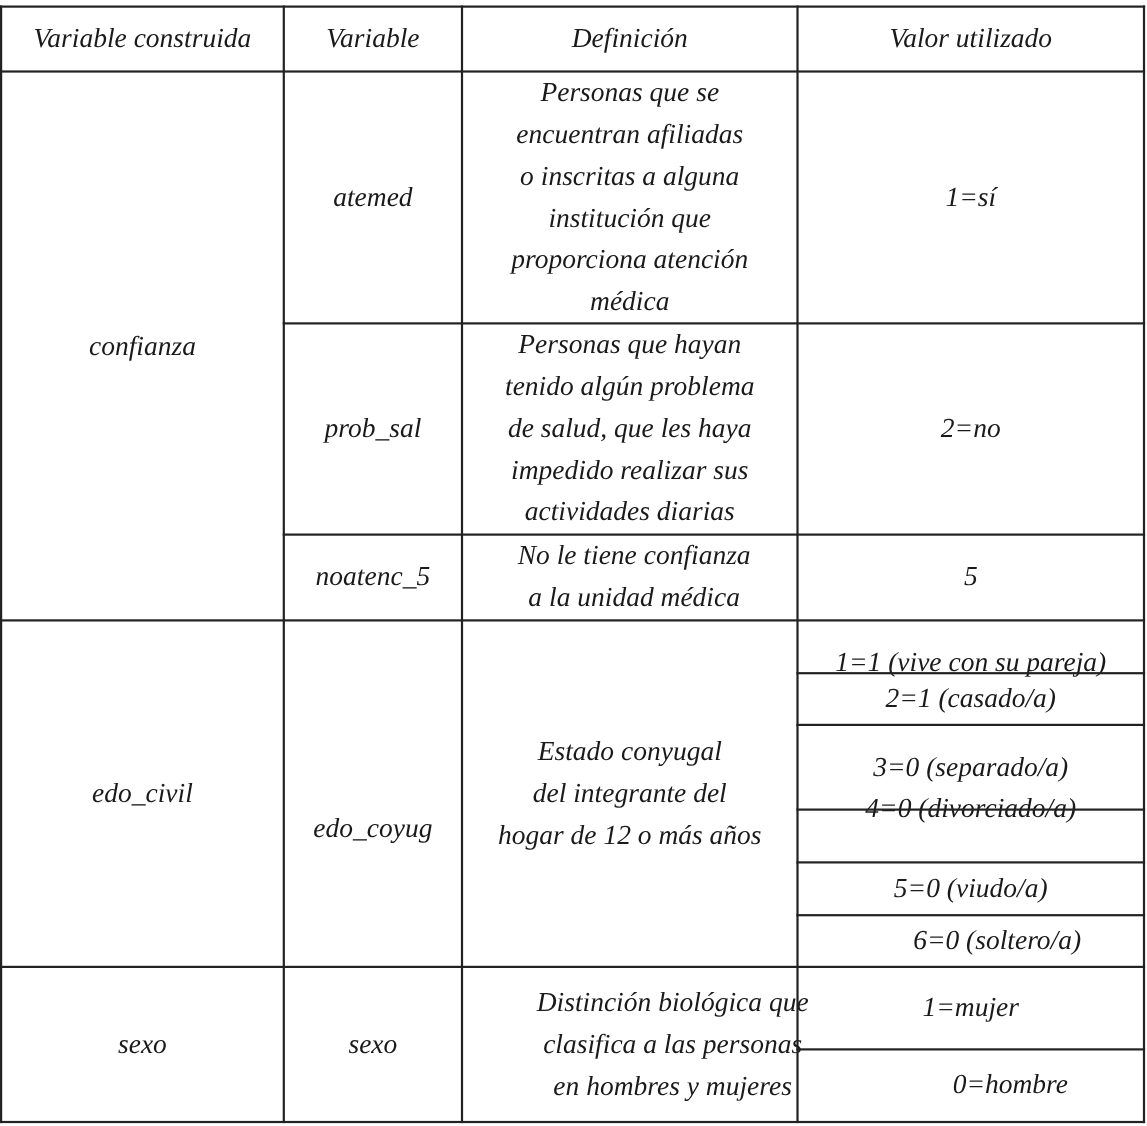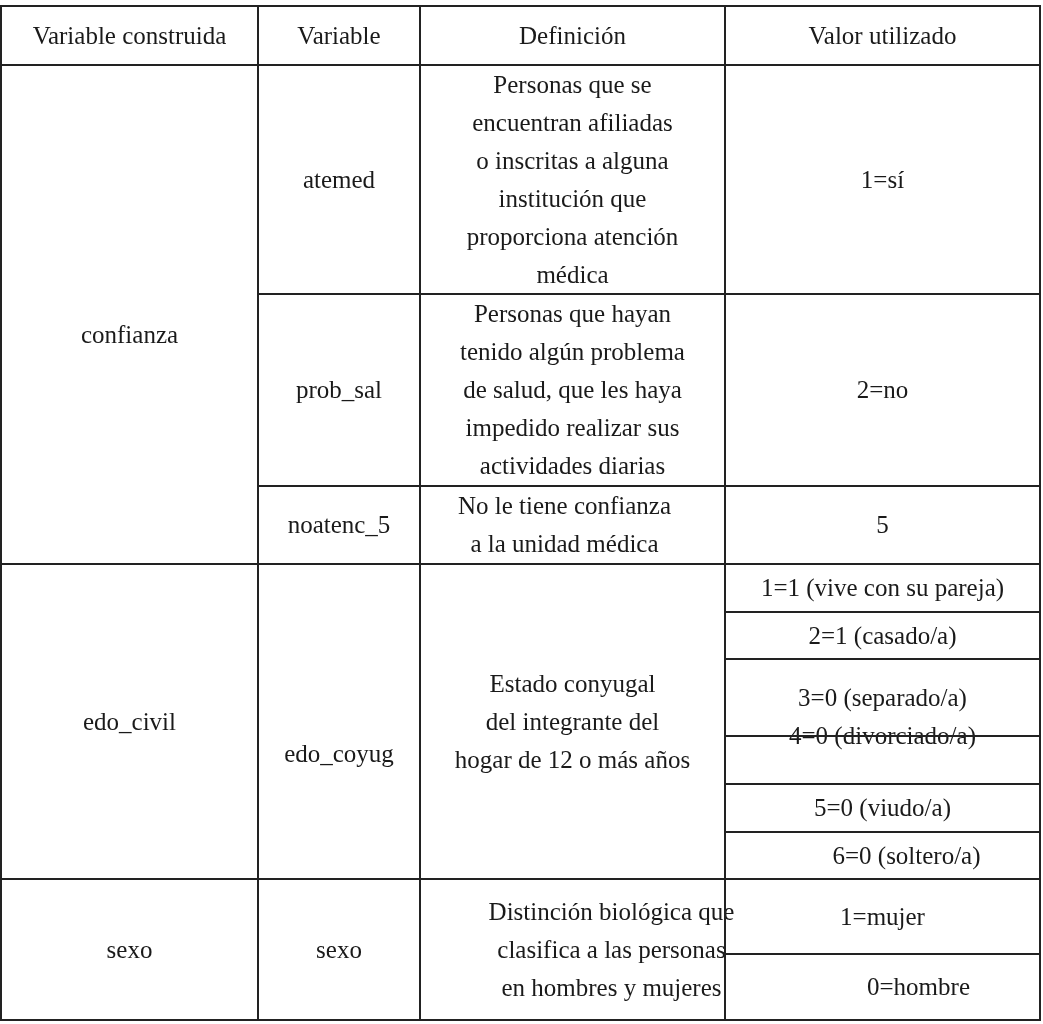--- a/index.html
+++ b/index.html
@@ -1,64 +1,64 @@
 <!DOCTYPE html>
 <html><head>
 <meta charset="utf-8">
 <style>
   html, body { margin: 0; padding: 0; background: #ffffff; }
   body { width: 1043px; height: 1024px; position: relative; overflow: hidden;
          font-family: "Liberation Serif", "DejaVu Serif", serif; color: #1a1a1a; }
-  .grid { position: absolute; left: 0; top: 0; width: 832px; height: 1024px; }
+  .grid { position: absolute; left: 0; top: 0; width: 832px; height: 1024px; font-style: italic; }
   .cell { position: absolute; box-sizing: border-box; display: flex; align-items: center;
           justify-content: center; text-align: center; font-size: 25px; line-height: 38px; }
   .hl { position: absolute; height: 2px; background: #222; }
   .vl { position: absolute; width: 2px; background: #222; }
   .ml { white-space: pre-line; }
 </style>
 </head>
 <body>
 
 <div class="grid">
 
   <div class="cell" style="left:1px;top:6px;width:257px;height:59px;">Variable construida</div>
   <div class="cell" style="left:258px;top:6px;width:162px;height:59px;">Variable</div>
   <div class="cell" style="left:420px;top:6px;width:305px;height:59px;">Definición</div>
   <div class="cell" style="left:725px;top:6px;width:315px;height:59px;">Valor utilizado</div>
 
-  <div class="cell" style="left:1px;top:65px;width:257px;height:499px;align-items:flex-start;padding-top:232px;margin-top:19px;">confianza</div>
+  <div class="cell" style="left:1px;top:65px;width:257px;height:499px;align-items:flex-start;padding-top:232px;">confianza</div>
 
   <div class="cell" style="left:258px;top:65px;width:162px;height:229px;">atemed</div>
   <div class="cell ml" style="left:420px;top:65px;width:305px;height:229px;">Personas que se
 encuentran afiliadas
 o inscritas a alguna
 institución que
 proporciona atención
 médica</div>
   <div class="cell" style="left:725px;top:65px;width:315px;height:229px;">1=sí</div>
 
   <div class="cell" style="left:258px;top:294px;width:162px;height:192px;">prob_sal</div>
   <div class="cell ml" style="left:420px;top:294px;width:305px;height:192px;">Personas que hayan
 tenido algún problema
 de salud, que les haya
 impedido realizar sus
 actividades diarias</div>
   <div class="cell" style="left:725px;top:294px;width:315px;height:192px;">2=no</div>
 
   <div class="cell" style="left:258px;top:486px;width:162px;height:78px;text-align:right;">noatenc_5</div>
-  <div class="cell ml" style="left:412px;top:486px;width:305px;height:78px;">No le tiene confianza
+  <div class="cell ml" style="left:424px;top:486px;width:305px;height:78px;">No le tiene confianza
 a la unidad médica</div>
   <div class="cell" style="left:725px;top:486px;width:315px;height:78px;">5</div>
 
   <div class="cell" style="left:1px;top:564px;width:257px;height:315px;border-radius:29px;">edo_civil</div>
   <div class="cell" style="left:258px;top:564px;width:162px;height:315px;margin-top:32px;">edo_coyug</div>
   <div class="cell ml" style="left:420px;top:564px;width:305px;height:315px;">Estado conyugal
 del integrante del
 hogar de 12 o más años</div>
-  <div class="cell" style="left:725px;top:564px;width:315px;height:48px;">1=1 (vive con su pareja)</div>
+  <div class="cell" style="left:725px;top:579px;width:315px;height:48px;">1=1 (vive con su pareja)</div>
   <div class="cell" style="left:725px;top:612px;width:315px;height:47px;">2=1 (casado/a)</div>
   <div class="cell" style="left:725px;top:659px;width:315px;height:77px;">3=0 (separado/a)</div>
   <div class="cell" style="left:725px;top:712px;width:315px;height:48px;">4=0 (divorciado/a)</div>
   <div class="cell" style="left:725px;top:784px;width:315px;height:48px;">5=0 (viudo/a)</div>
   <div class="cell" style="left:725px;top:832px;width:315px;height:47px;padding-left:48px;">6=0 (soltero/a)</div>
 
   <div class="cell" style="left:1px;top:879px;width:257px;height:141px;">sexo</div>
   <div class="cell" style="left:258px;top:879px;width:162px;height:141px;">sexo</div>
   <div class="cell ml" style="left:420px;top:879px;width:305px;height:141px;margin-left:39px;">Distinción biológica que
 clasifica a las personas

